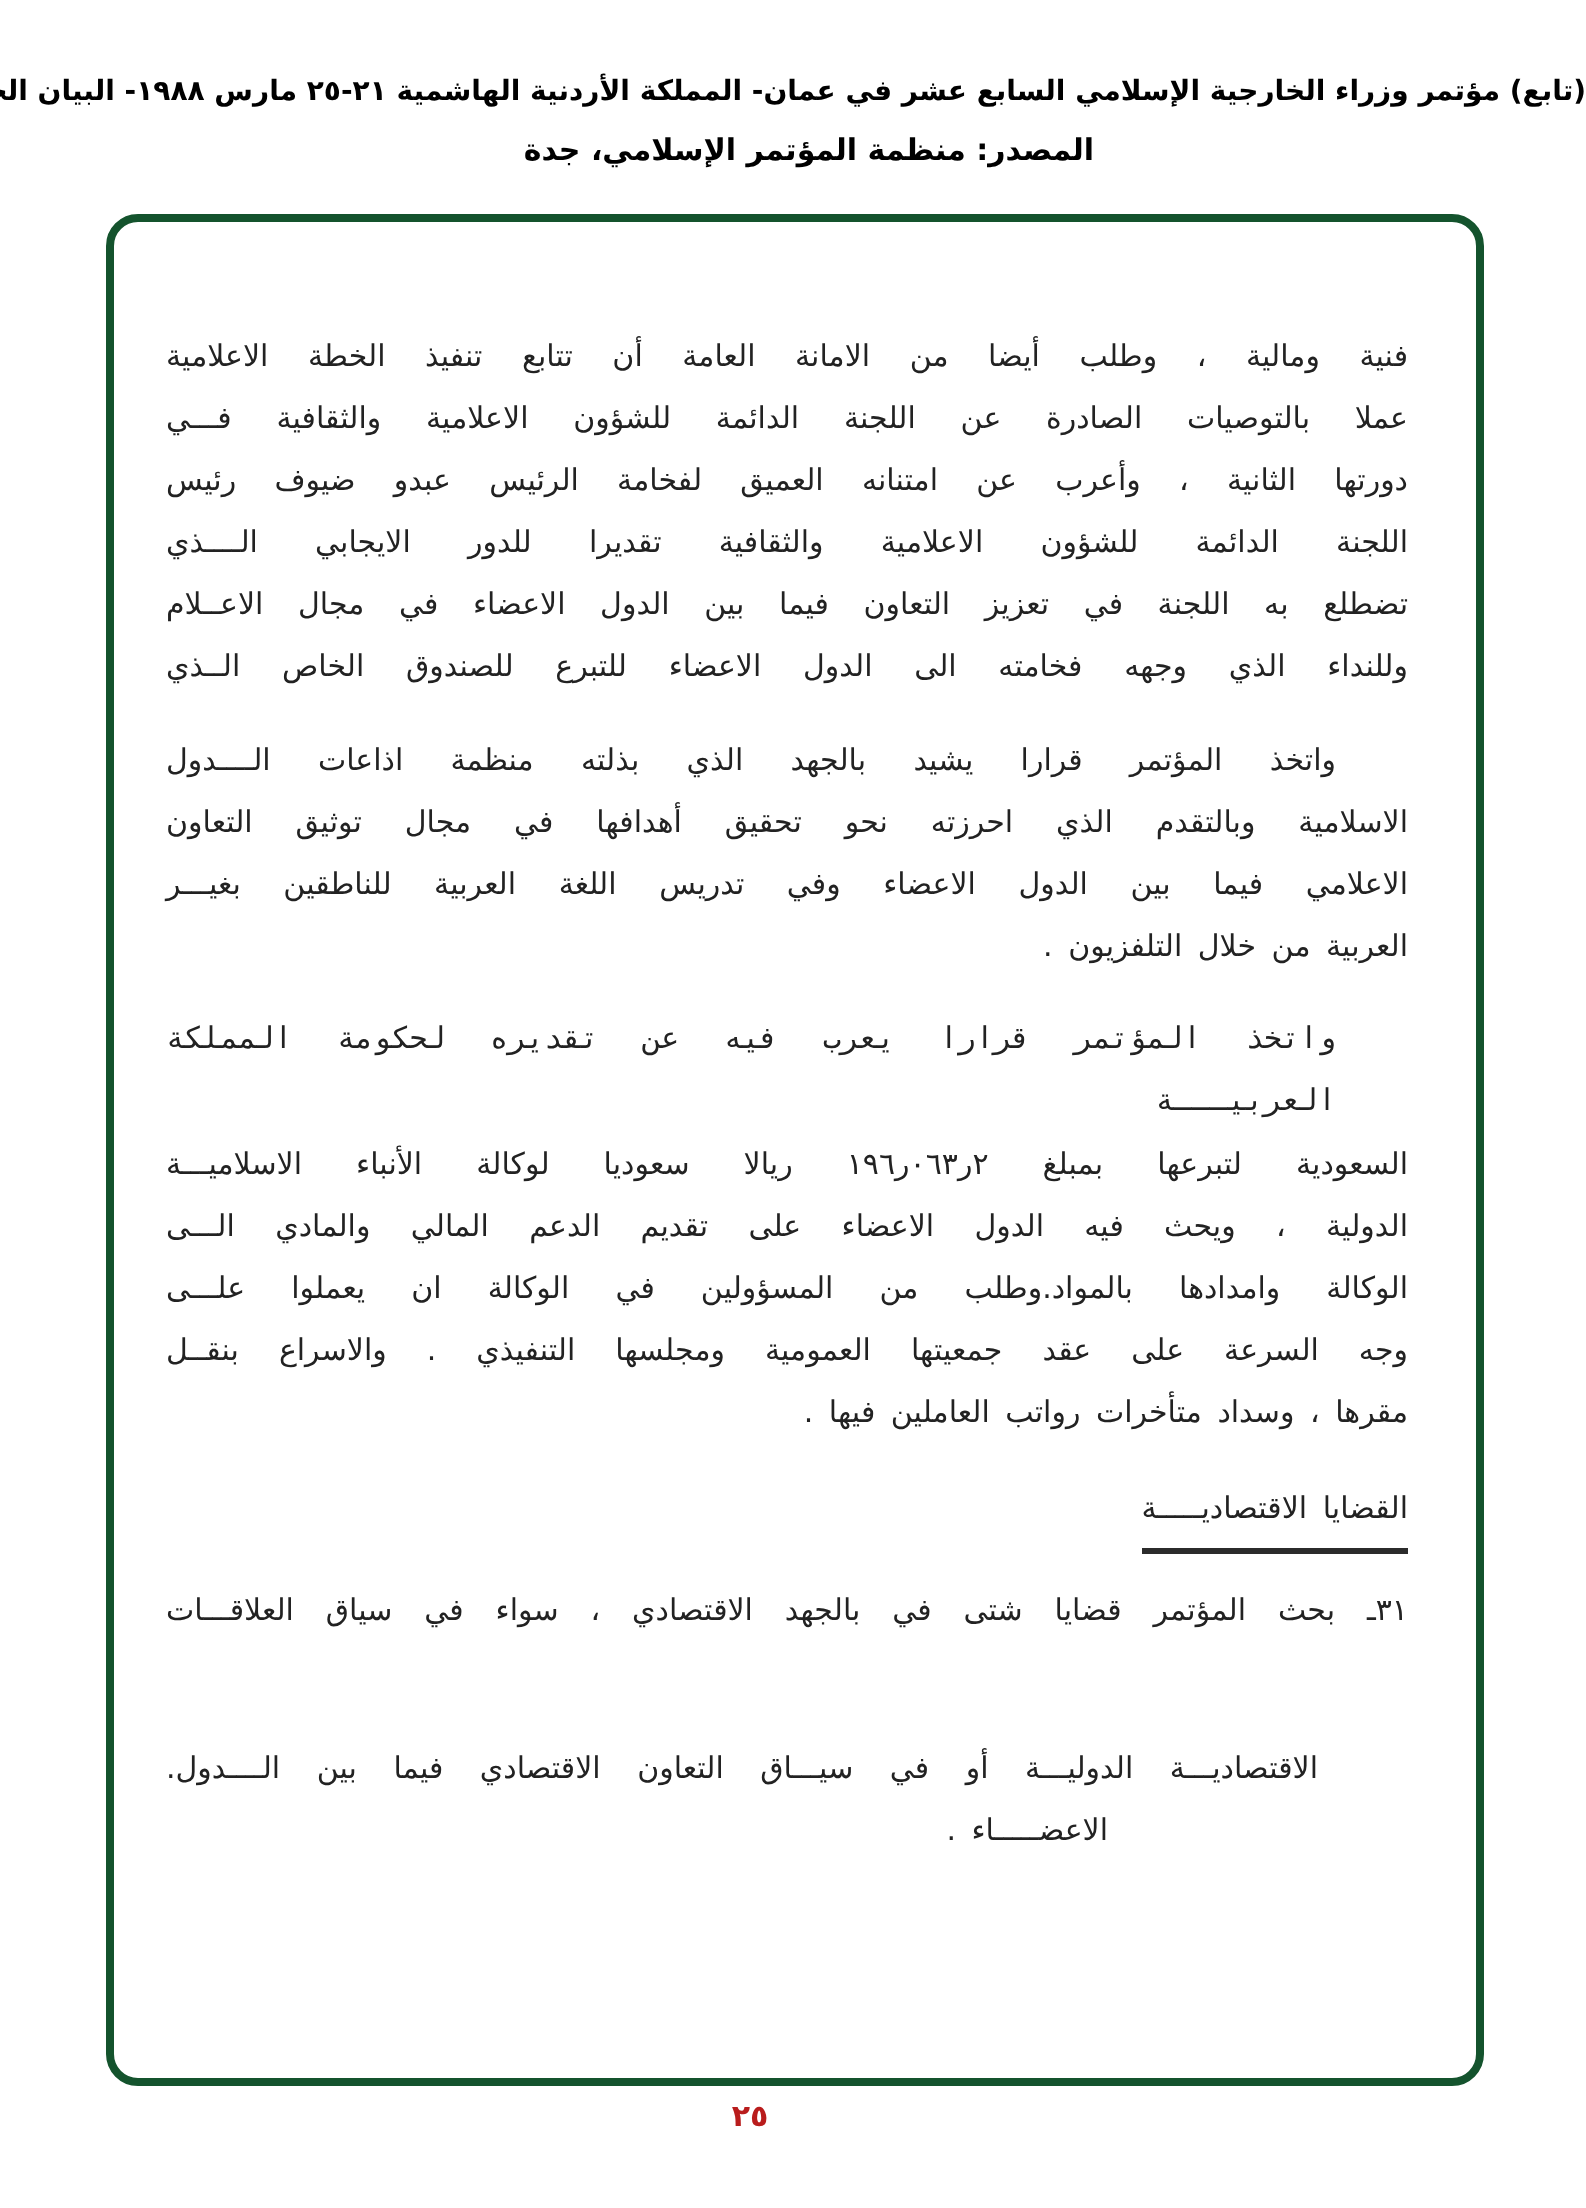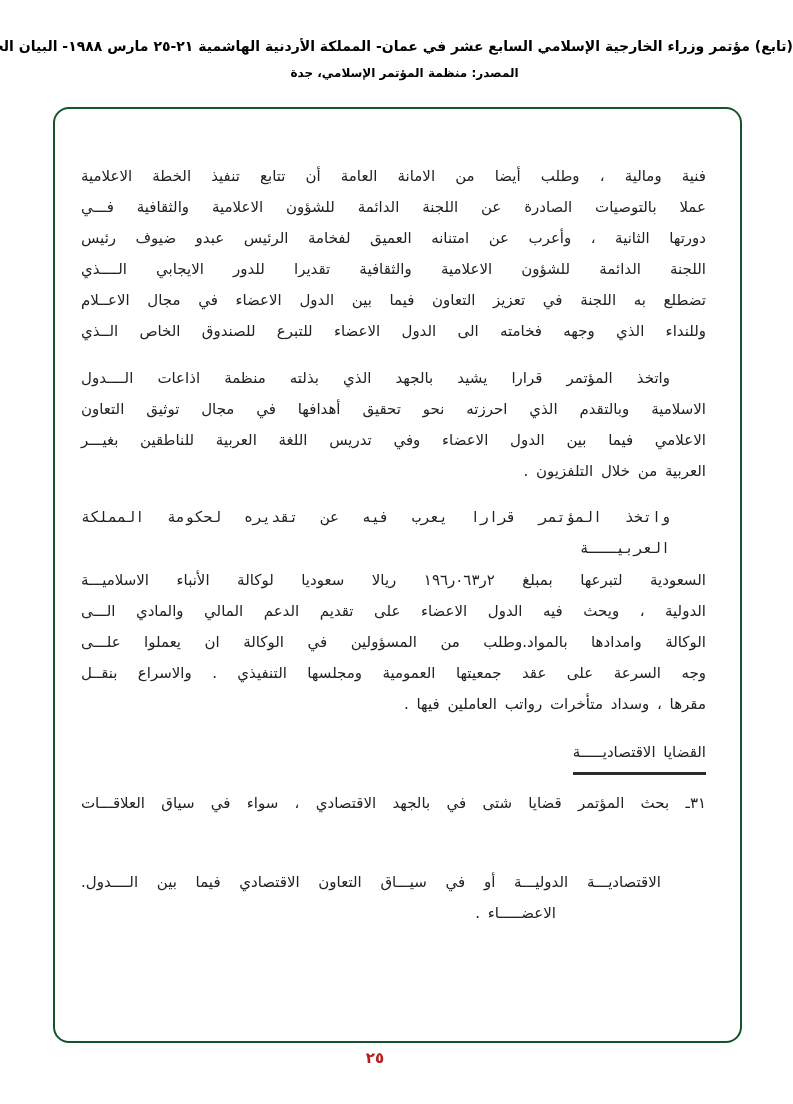--- a/index.html
+++ b/index.html
@@ -7,26 +7,26 @@
     width:793px;height:1104px;position:relative;background:#ffffff;
     font-family:"DejaVu Sans",sans-serif;color:#1d1d1d;overflow:hidden;
   }
   
   .hdr1{
     position:absolute;top:38px;left:0;right:0;direction:rtl;text-align:center;
     font-size:14px;font-weight:700;color:#000;white-space:nowrap;letter-spacing:0;
   }
   .hdr2{
     position:absolute;top:66px;left:0;right:0;direction:rtl;text-align:center;
-    font-size:12px;font-weight:700;color:#000;padding-left:16px;
+    font-size:15px;font-weight:700;color:#000;padding-left:16px;
   }
   
   .frame{
     position:absolute;left:53px;top:107px;width:689px;height:936px;
-    box-sizing:border-box;border:2px solid #14532d;border-radius:16px;background:#fff;
+    box-sizing:border-box;border:4px solid #14532d;border-radius:16px;background:#fff;
   }
   .content{
     direction:rtl;padding:52px 34px 0 26px;font-size:15px;color:#222;
     word-spacing:3px;
   }
   .line{line-height:31px;text-align:right;min-height:31px;}
   .line.j{text-align:justify;text-align-last:justify;}
   .para + .para{margin-top:16px;}
   .heading-wrap{margin:17px 0 13px 0;text-align:right;line-height:31px;}
   .heading-underline{

